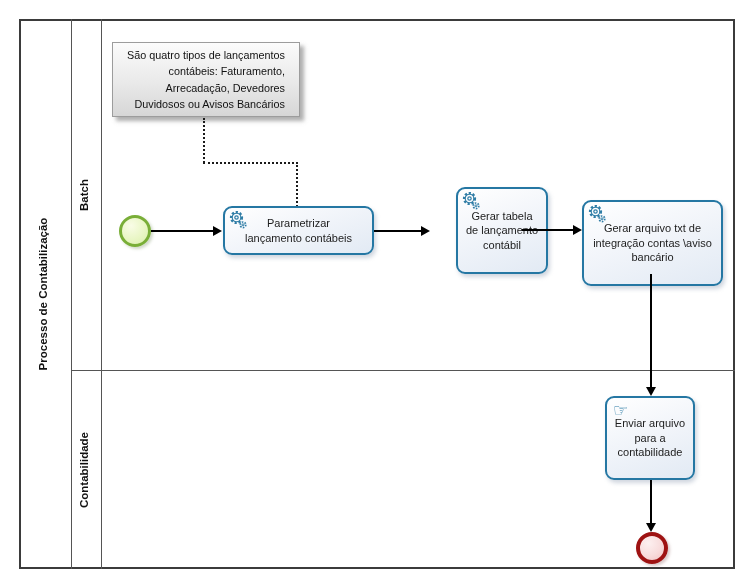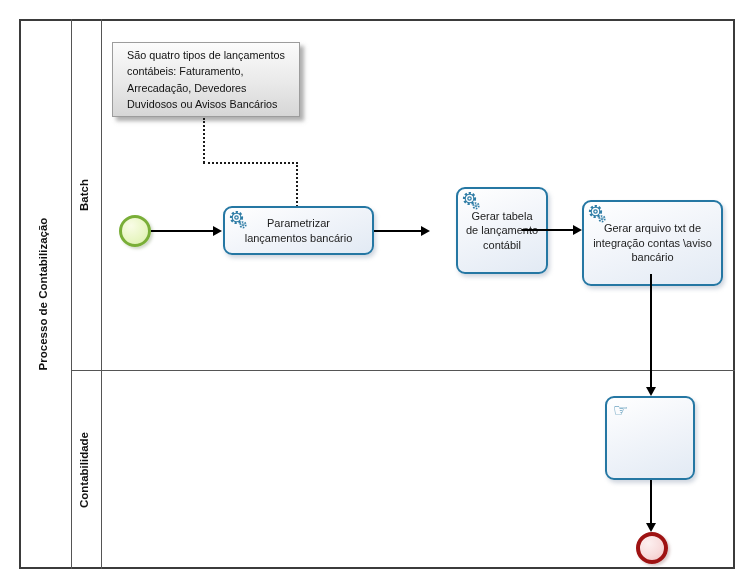--- a/index.html
+++ b/index.html
@@ -18,21 +18,21 @@
     position:absolute;height:16px;text-align:center;font-weight:bold;font-size:11.5px;
     transform:rotate(-90deg);white-space:nowrap;color:#101010;
   }
   
   .annotation{
     position:absolute;left:112px;top:42px;width:188px;height:75px;box-sizing:border-box;
     border:1px solid #9c9c9c;background:linear-gradient(180deg,#fbfbfb 0%,#e9e9e9 55%,#d6d6d6 100%);
     box-shadow:4px 4px 4px rgba(110,110,110,.55);
     display:flex;align-items:center;justify-content:center;
   }
-  .annotation-text{font-size:10.8px;line-height:1.5;text-align:left;white-space:pre-line;}
+  .annotation-text{font-size:10.8px;line-height:1.5;text-align:right;white-space:pre-line;}
   .assoc-v{position:absolute;width:0;border-left:2px dotted #1a1a1a;}
   .assoc-h{position:absolute;height:0;border-top:2px dotted #1a1a1a;}
   
   .task{
     position:absolute;box-sizing:border-box;border:2px solid #2577a3;border-radius:9px;
     background:linear-gradient(160deg,#ffffff 0%,#f2f5fa 45%,#e2eaf4 100%);
     box-shadow:2px 3px 4px rgba(150,165,185,.45);
     display:flex;align-items:center;justify-content:center;
   }
   .task-label{font-size:11px;line-height:1.32;text-align:center;white-space:pre-line;color:#1c1c1c;}
@@ -91,21 +91,21 @@
     <span class="task-icon">
       <svg width="20" height="20" viewBox="0 0 20 20">
         <circle cx="8.5" cy="7.5" r="5.4" fill="none" stroke="#2f7da6" stroke-width="2.4" stroke-dasharray="2.2 1.8"></circle>
         <circle cx="8.5" cy="7.5" r="4.3" fill="none" stroke="#2f7da6" stroke-width="1.1"></circle>
         <circle cx="8.5" cy="7.5" r="1.7" fill="none" stroke="#2f7da6" stroke-width="1.2"></circle>
         <circle cx="15" cy="14.8" r="2.8" fill="none" stroke="#2f7da6" stroke-width="1.7" stroke-dasharray="1.6 1.3"></circle>
         <circle cx="15" cy="14.8" r="1" fill="none" stroke="#2f7da6" stroke-width="1"></circle>
       </svg>
     </span>
     <div class="task-label">Parametrizar
-lançamentos bancário</div>
+lançamento contábeis</div>
   </div>
 
   <div class="hline" style="left:374px;top:230px;width:48px;"></div>
   <div class="arrow-right" style="left:421px;top:226px;"></div>
 
   <div class="task" style="left:456px;top:187px;width:92px;height:87px;">
     <span class="task-icon">
       <svg width="20" height="20" viewBox="0 0 20 20">
         <circle cx="8.5" cy="7.5" r="5.4" fill="none" stroke="#2f7da6" stroke-width="2.4" stroke-dasharray="2.2 1.8"></circle>
         <circle cx="8.5" cy="7.5" r="4.3" fill="none" stroke="#2f7da6" stroke-width="1.1"></circle>
@@ -137,20 +137,23 @@
 bancário</div>
   </div>
 
   <div class="vline" style="left:650px;top:274px;height:114px;"></div>
   <div class="arrow-down" style="left:646px;top:387px;"></div>
 
   <div class="task" style="left:605px;top:396px;width:90px;height:84px;">
     <span class="task-icon" style="left:6px;top:4px;">
       <span class="hand-glyph">☞</span>
     </span>
+    <div class="task-label">Enviar arquivo
+para a
+contabilidade</div>
   </div>
 
   <div class="vline" style="left:650px;top:480px;height:44px;"></div>
   <div class="arrow-down" style="left:646px;top:523px;"></div>
 
   <div class="event-end"></div>
 
 </div>
 
 </body></html>

